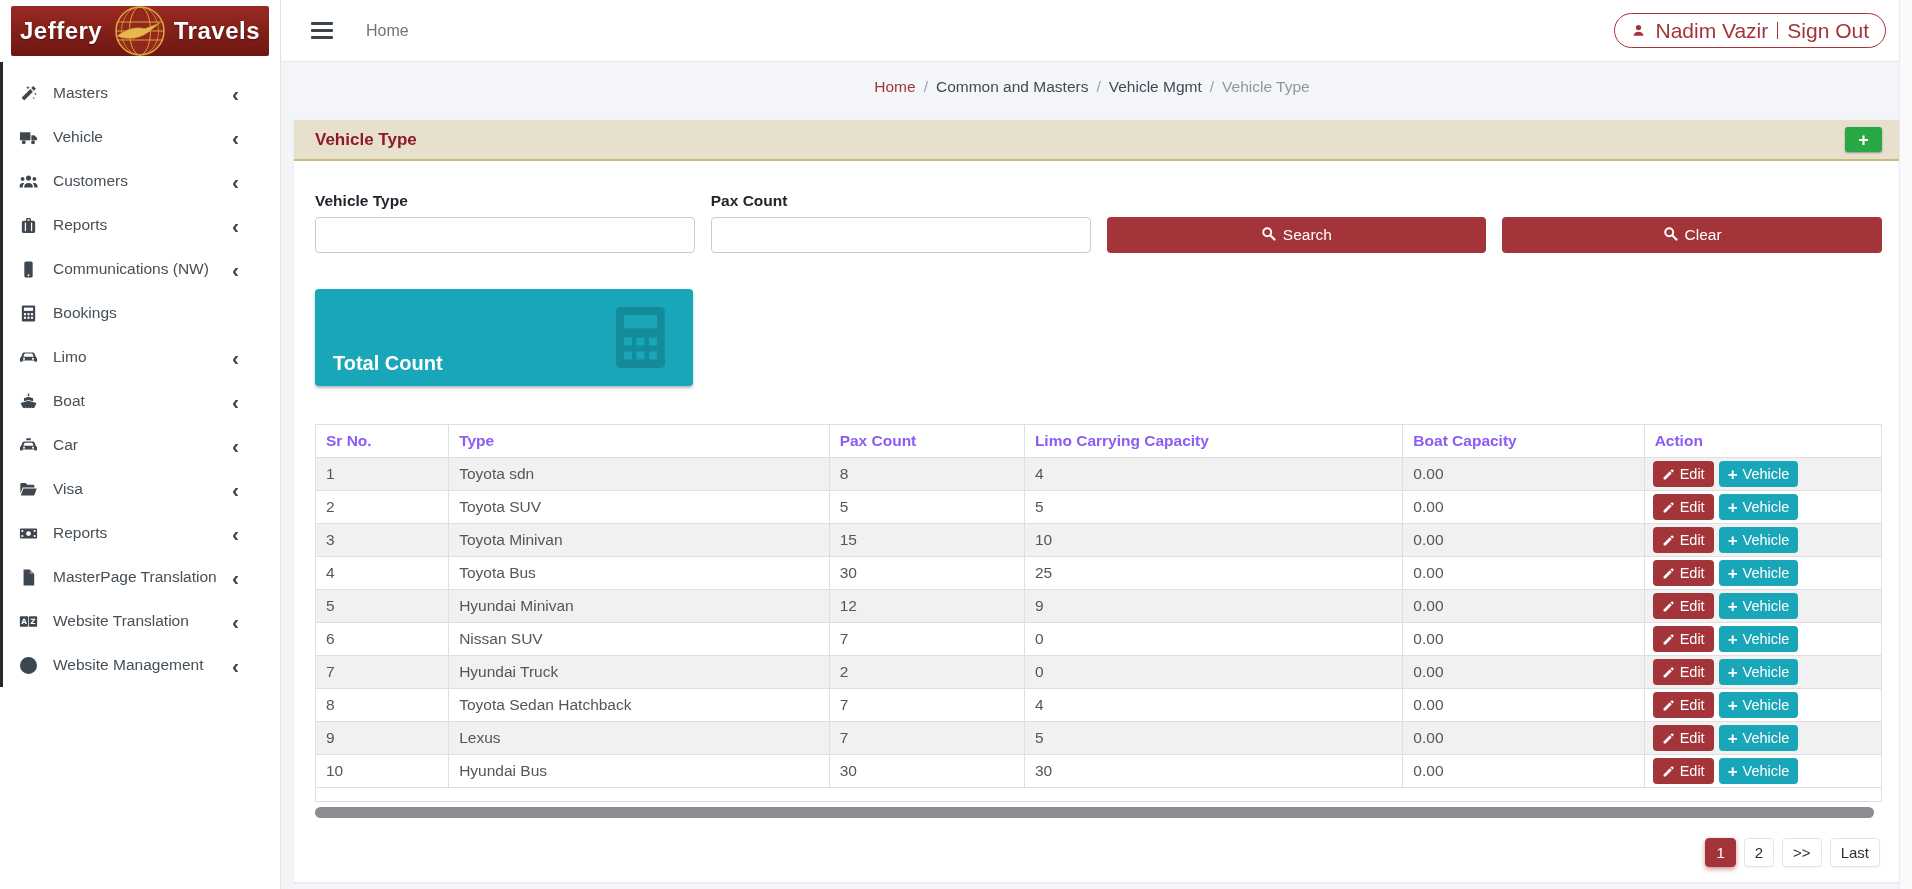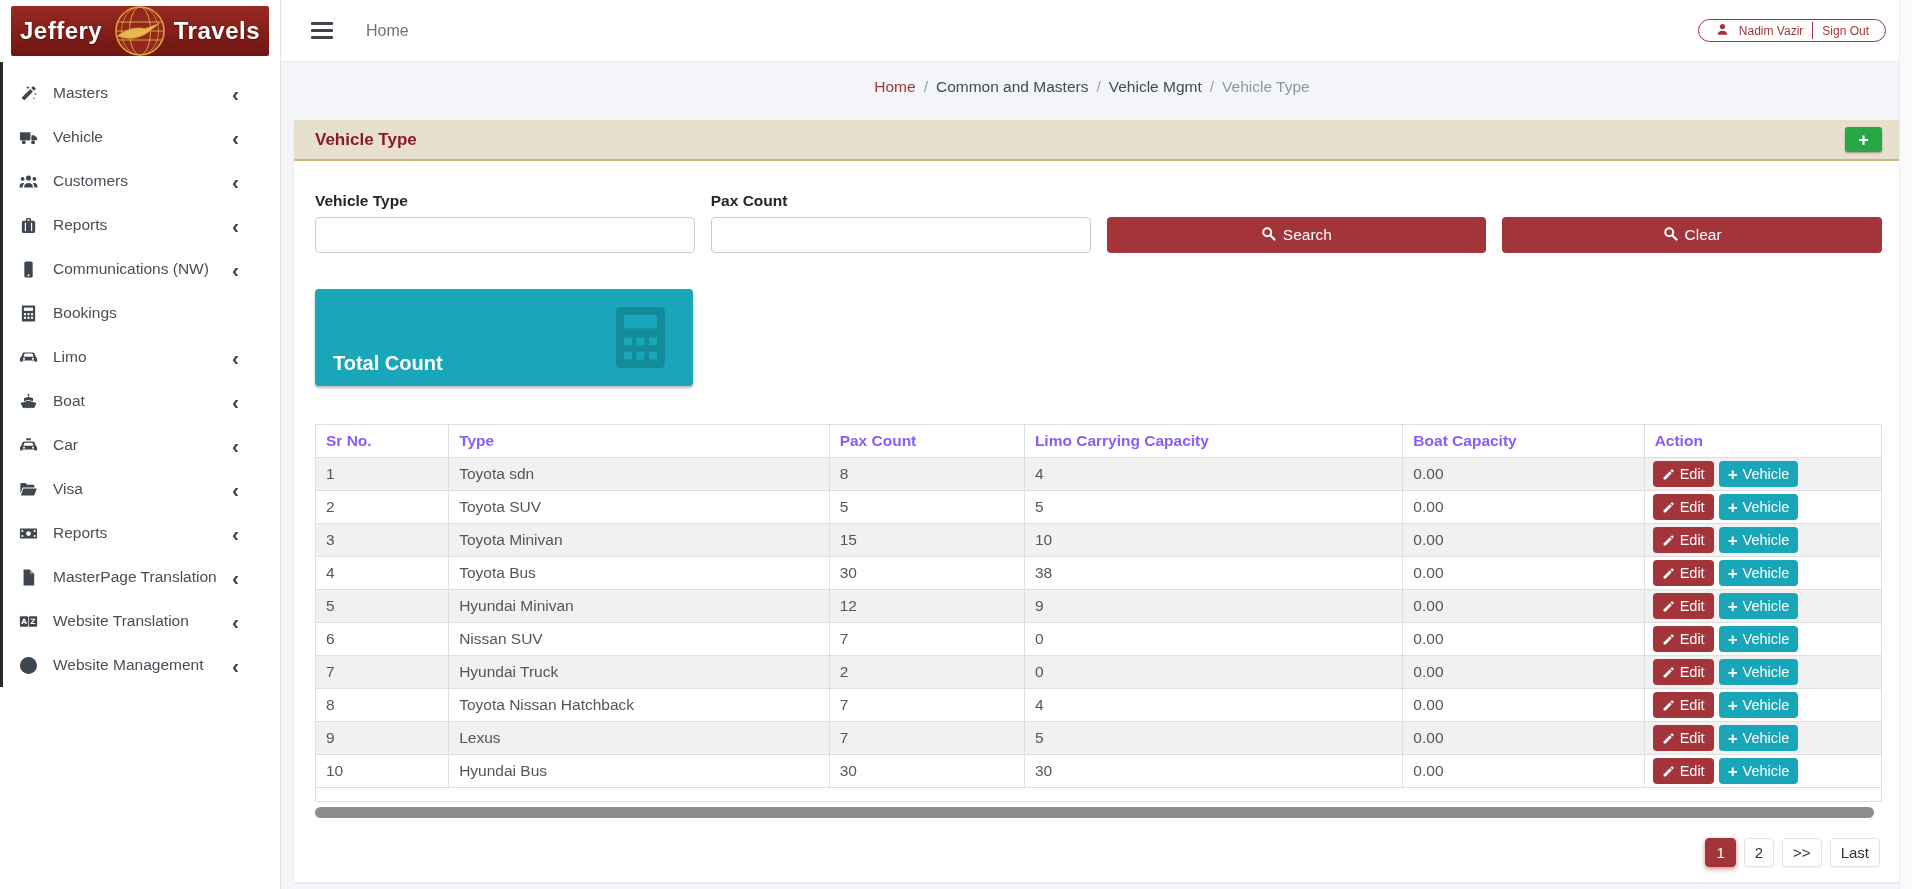--- a/index.html
+++ b/index.html
@@ -26,21 +26,21 @@
   .nav-icon { width: 23px; height: 20px; margin-right: 13px; display: inline-flex; align-items: center; justify-content: center; flex: none; }
   .nav-icon svg { width: 19px; height: 19px; fill: #3e4750; }
   .nav-label { flex: 1; font-size: 15.5px; white-space: nowrap; }
   .nav-chevron { font-size: 21px; font-weight: bold; line-height: 1; color: #3e4750; }
 
   
   .topbar { grid-column: 2; background: #fff; border-bottom: 1px solid #e8e8ec; display: flex; align-items: center; padding: 0 26px 0 30px; }
   .hamburger { display: flex; flex-direction: column; gap: 4px; width: 22px; cursor: pointer; }
   .hamburger span { height: 3px; background: #3d444b; border-radius: 1px; }
   .topbar-home { margin-left: 33px; color: #6d757d; font-size: 16px; text-decoration: none; cursor: pointer; }
-  .user-pill { margin-left: auto; display: flex; align-items: center; gap: 9px; border: 1px solid var(--maroon); border-radius: 18px; height: 23px; padding: 5px 16px; color: var(--maroon); font-size: 12px; cursor: pointer; background: #fff; }
+  .user-pill { margin-left: auto; display: flex; align-items: center; gap: 9px; border: 1px solid var(--maroon); border-radius: 18px; height: 35px; padding: 5px 16px; color: var(--maroon); font-size: 21px; cursor: pointer; background: #fff; }
   .user-pill svg { width: 15px; height: 15px; fill: var(--maroon); }
   .pill-sep { width: 1px; height: 17px; background: var(--maroon); }
   .sign-out { color: var(--maroon); text-decoration: none; }
 
   
   .content { grid-column: 2; padding: 14px 13px 0; overflow: hidden; }
   .breadcrumb { text-align: center; font-size: 15.5px; padding: 2px 9px 0 0; height: 24px; }
   .crumb-sep { margin: 0 8px; color: #9aa1a8; }
   .crumb-home { color: var(--maroon); text-decoration: none; cursor: pointer; }
   .crumb-link { color: #3f4b55; text-decoration: none; cursor: pointer; }
@@ -425,21 +425,21 @@
                     <span>Edit</span>
                   </button><button class="action-btn btn-veh">
                     <span class="plus">+</span>
                     <span>Vehicle</span>
                   </button></td>
               </tr>
               <tr>
                 <td>4</td>
                 <td>Toyota Bus</td>
                 <td>30</td>
-                <td>38</td>
+                <td>25</td>
                 <td>0.00</td>
                 <td class="action-cell"><button class="action-btn btn-edit">
                     <span style="display:inline-flex">
                       <svg viewBox="0 0 20 20" fill="#fff">
                         <path d="M2.5 14.5 12 5l3 3-9.5 9.5H2.5z"></path>
                         <path d="M13 4l1.5-1.5a1.4 1.4 0 0 1 2 0l1 1a1.4 1.4 0 0 1 0 2L16 7z"></path>
                       </svg>
                     </span>
                     <span>Edit</span>
                   </button><button class="action-btn btn-veh">
@@ -499,21 +499,21 @@
                       </svg>
                     </span>
                     <span>Edit</span>
                   </button><button class="action-btn btn-veh">
                     <span class="plus">+</span>
                     <span>Vehicle</span>
                   </button></td>
               </tr>
               <tr>
                 <td>8</td>
-                <td>Toyota Nissan Hatchback</td>
+                <td>Toyota Sedan Hatchback</td>
                 <td>7</td>
                 <td>4</td>
                 <td>0.00</td>
                 <td class="action-cell"><button class="action-btn btn-edit">
                     <span style="display:inline-flex">
                       <svg viewBox="0 0 20 20" fill="#fff">
                         <path d="M2.5 14.5 12 5l3 3-9.5 9.5H2.5z"></path>
                         <path d="M13 4l1.5-1.5a1.4 1.4 0 0 1 2 0l1 1a1.4 1.4 0 0 1 0 2L16 7z"></path>
                       </svg>
                     </span>

